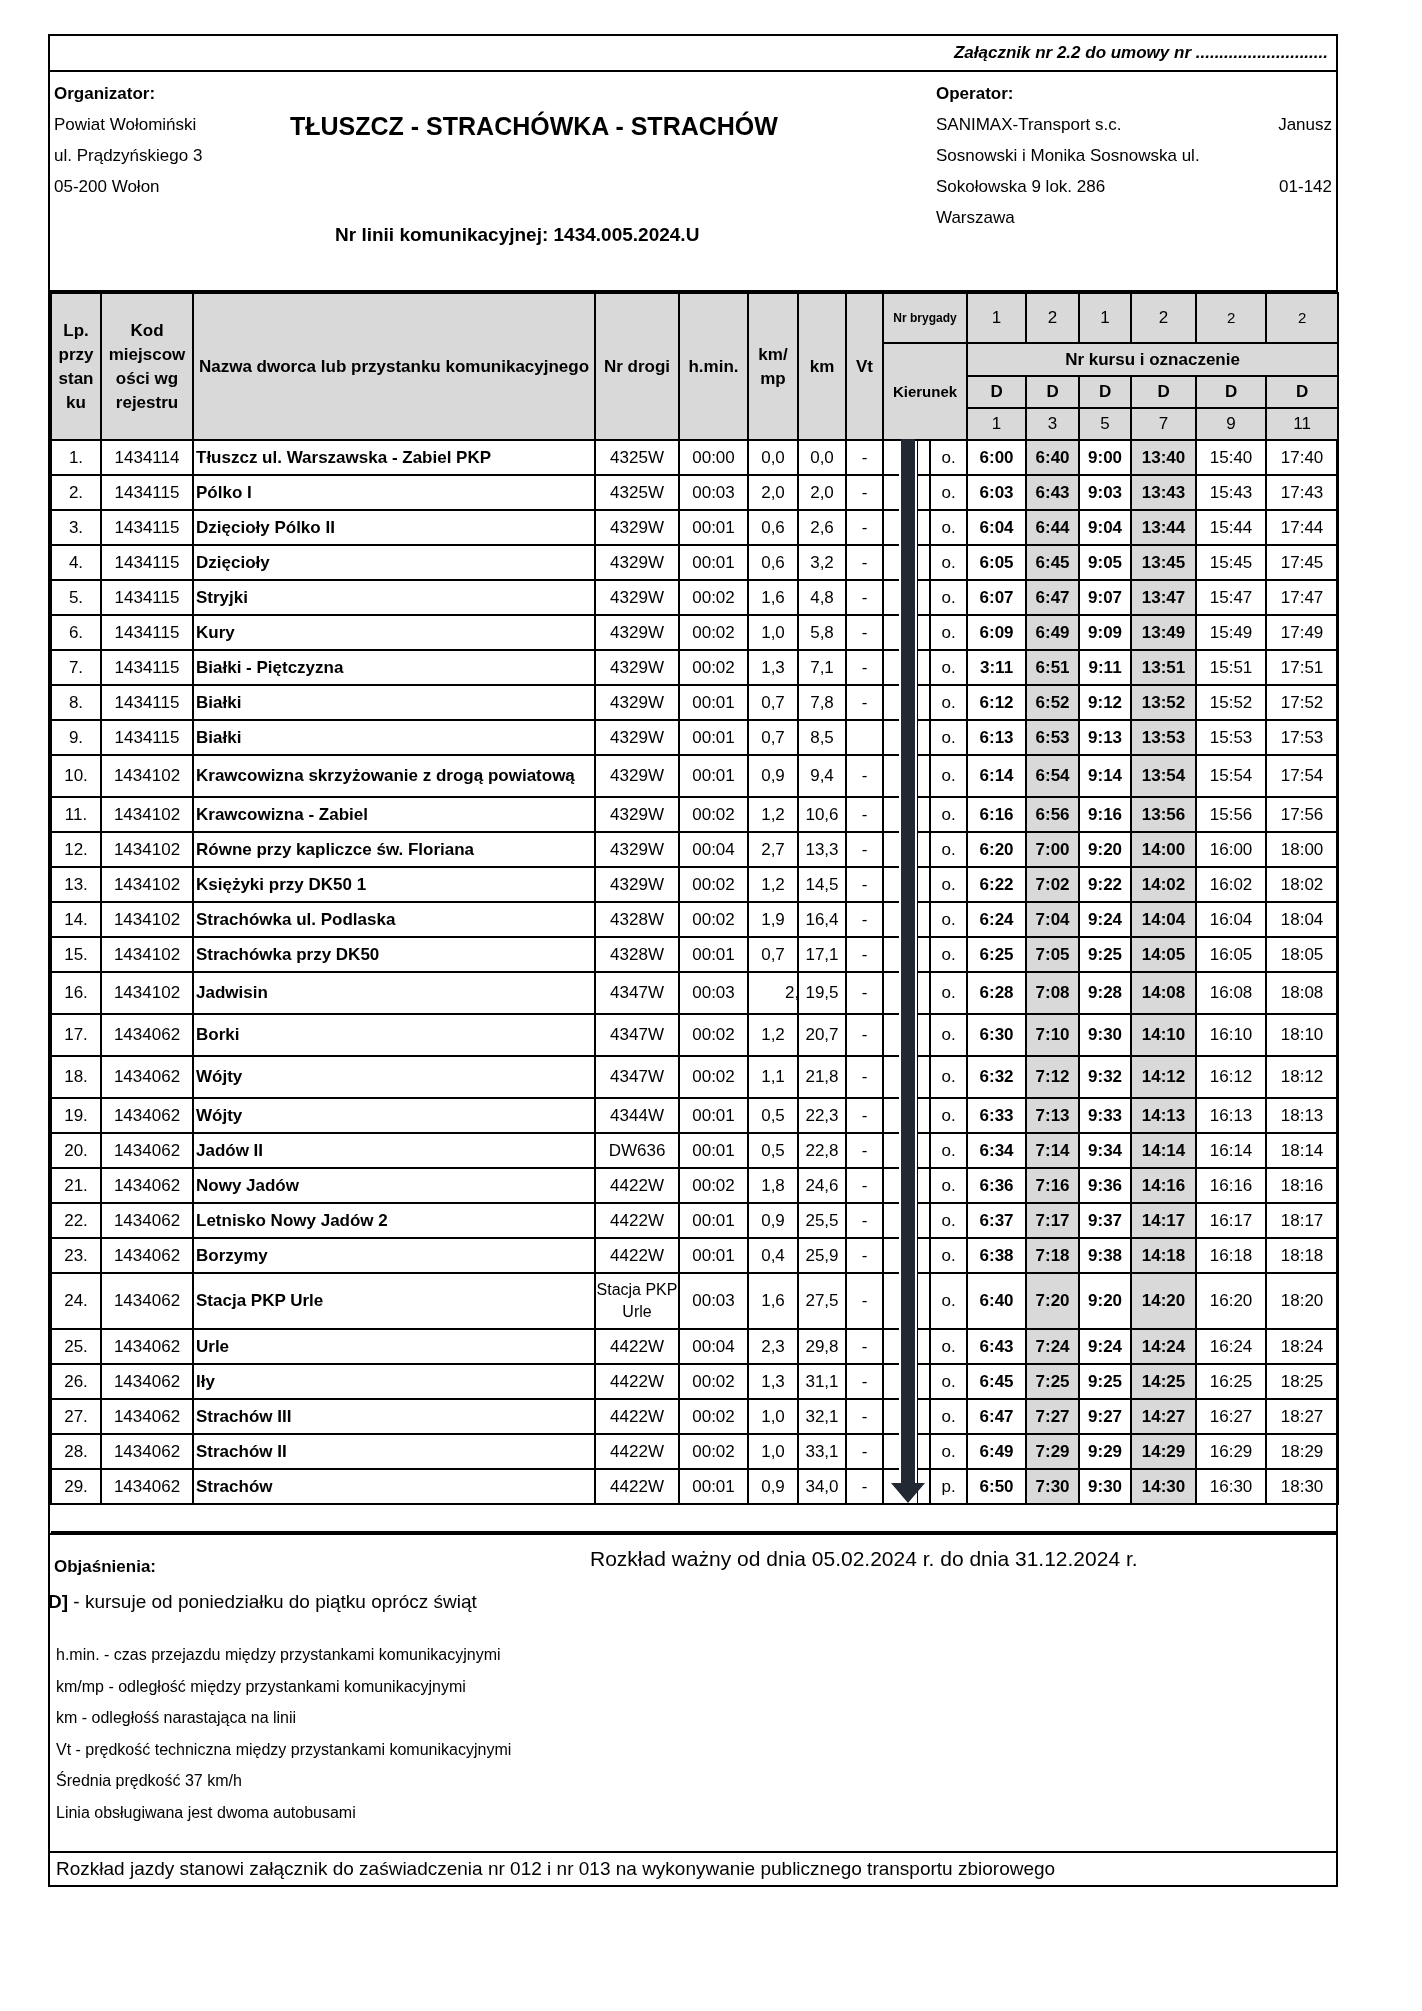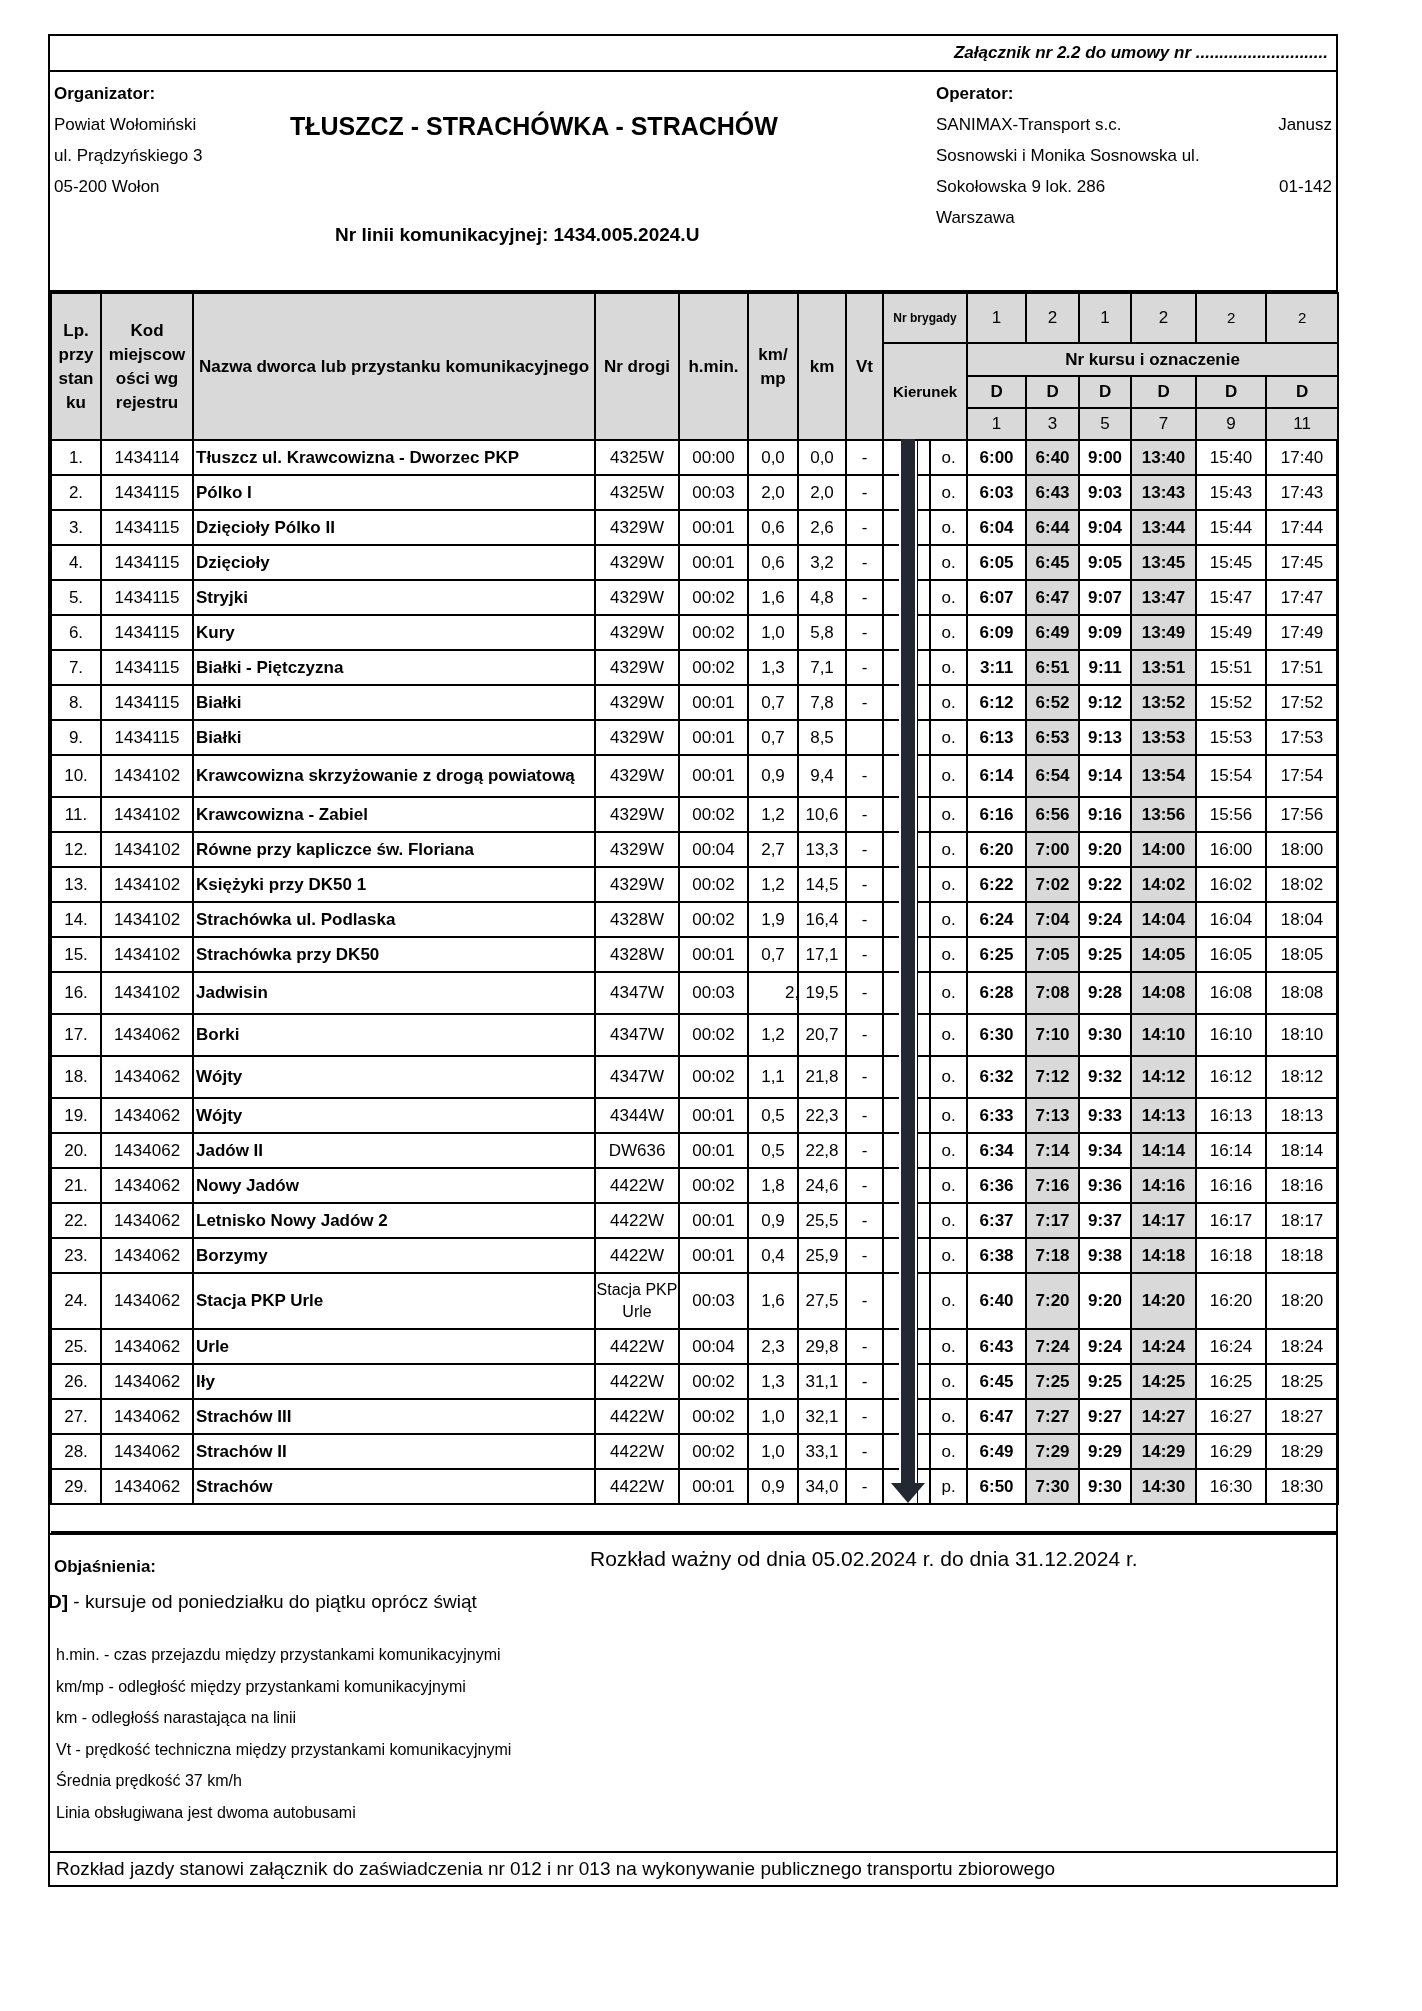--- a/index.html
+++ b/index.html
@@ -127,21 +127,21 @@
         <th style="font-weight:normal">5</th>
         <th style="font-weight:normal">7</th>
         <th style="font-weight:normal">9</th>
         <th style="font-weight:normal">11</th>
       </tr>
     </thead>
     <tbody id="tt-body">
         <tr class="body">
           <td>1.</td>
           <td>1434114</td>
-          <td class="name">Tłuszcz ul. Krawcowizna - Dworzec PKP</td>
+          <td class="name">Tłuszcz ul. Warszawska - Zabiel PKP</td>
           <td>4325W</td>
           <td>00:00</td>
           <td>0,0</td>
           <td>0,0</td>
           <td>-</td>
           <td style="border-right: none;"></td>
           <td class="arrowcol" rowspan="29" style="border-left: none; border-right: none; border-top: 2px solid rgb(0, 0, 0); border-bottom: 2px solid rgb(0, 0, 0); border-image: initial; vertical-align: top; padding: 0px; overflow: visible;">
             <div style="position: relative; height: 100%;">
               <svg width="40" height="1064" style="position: absolute; left: -11px; top: -2px; overflow: visible;">
                 <rect x="13" y="0" width="14" height="1046" fill="#222933"></rect>

